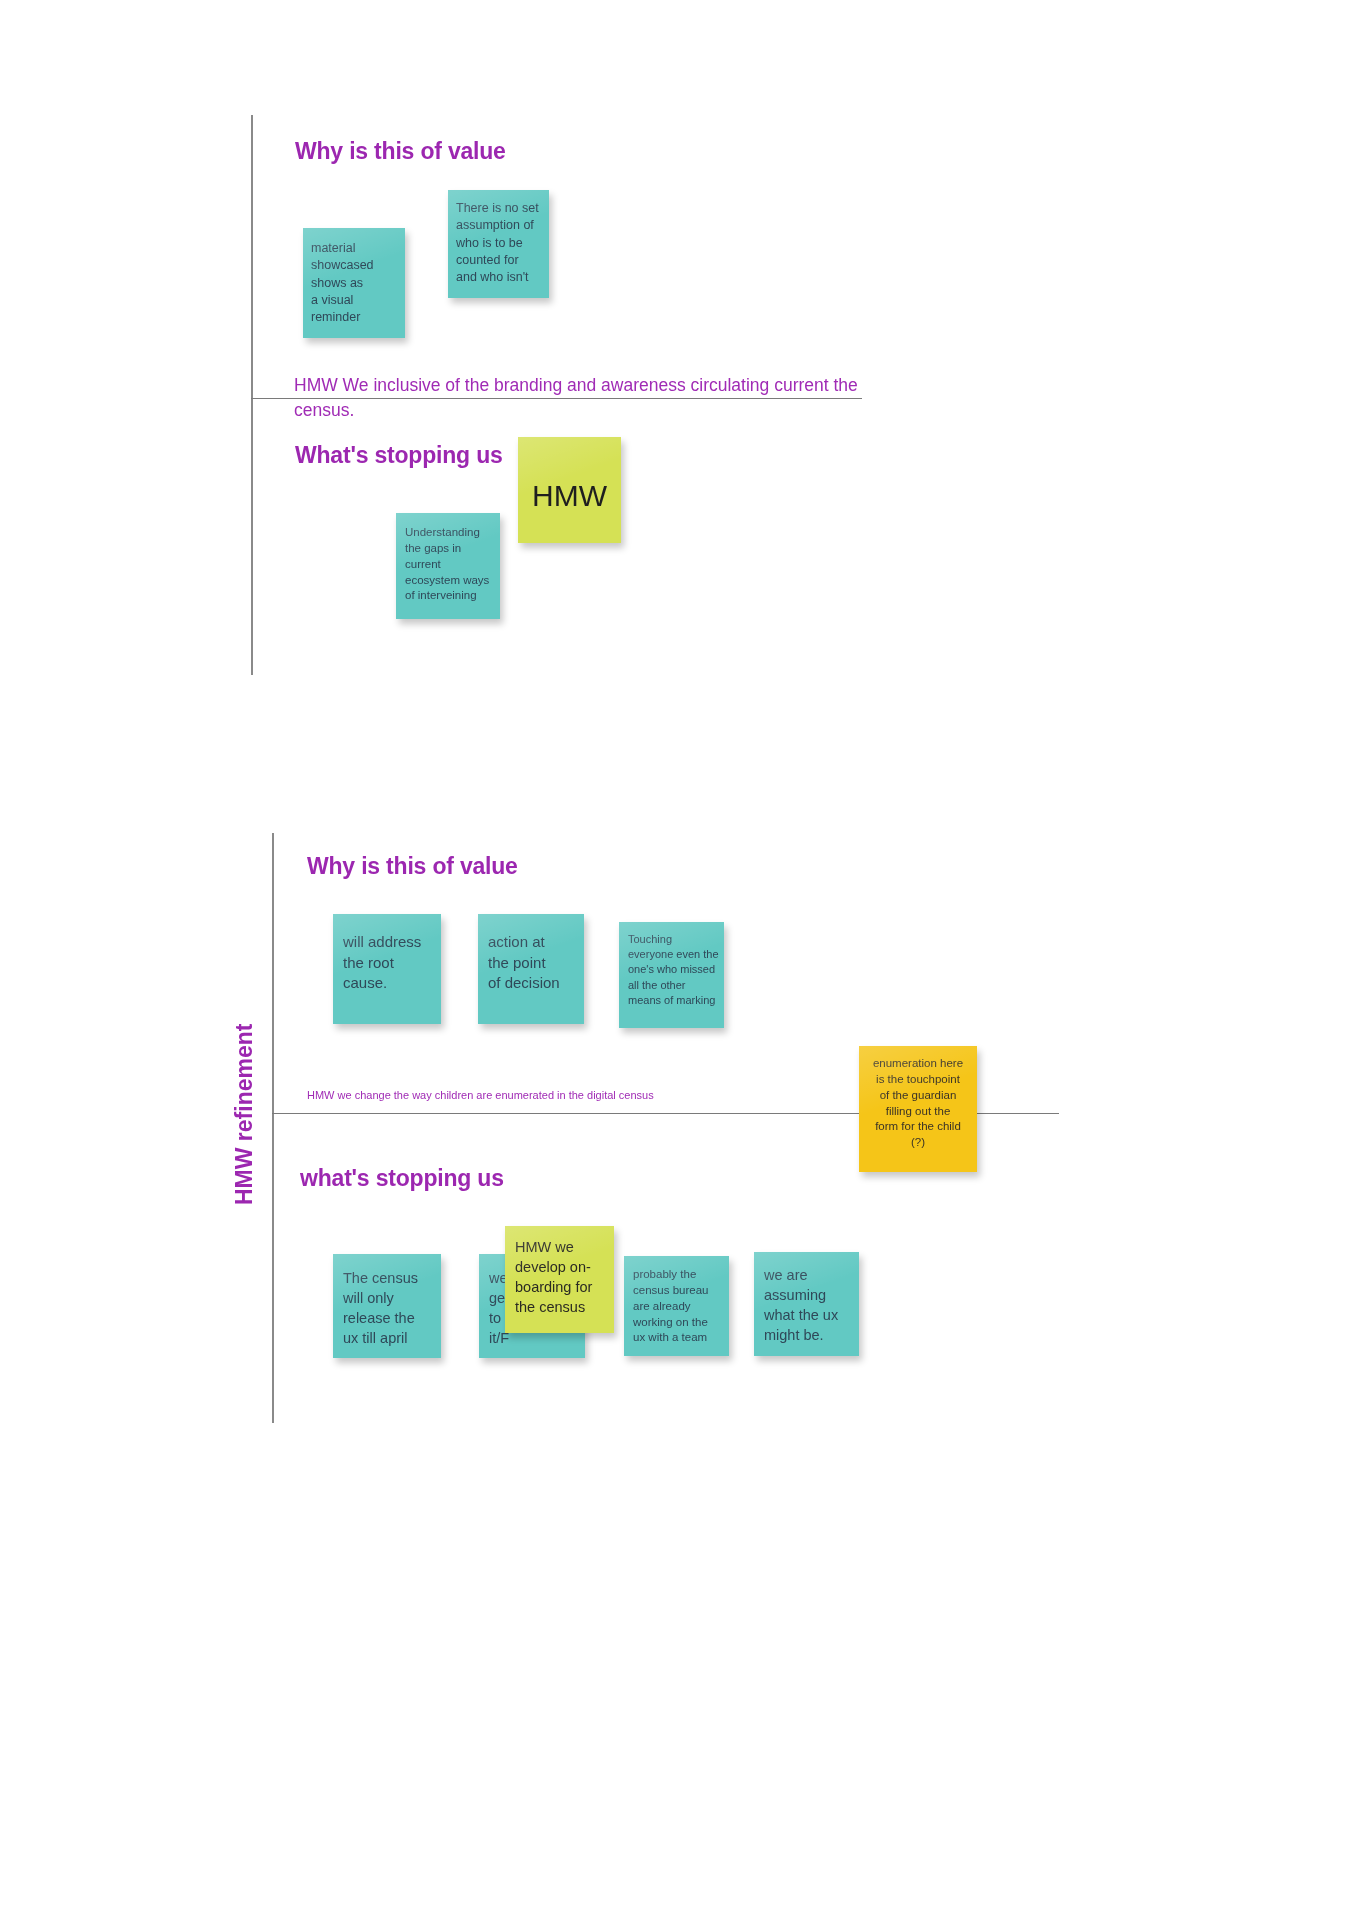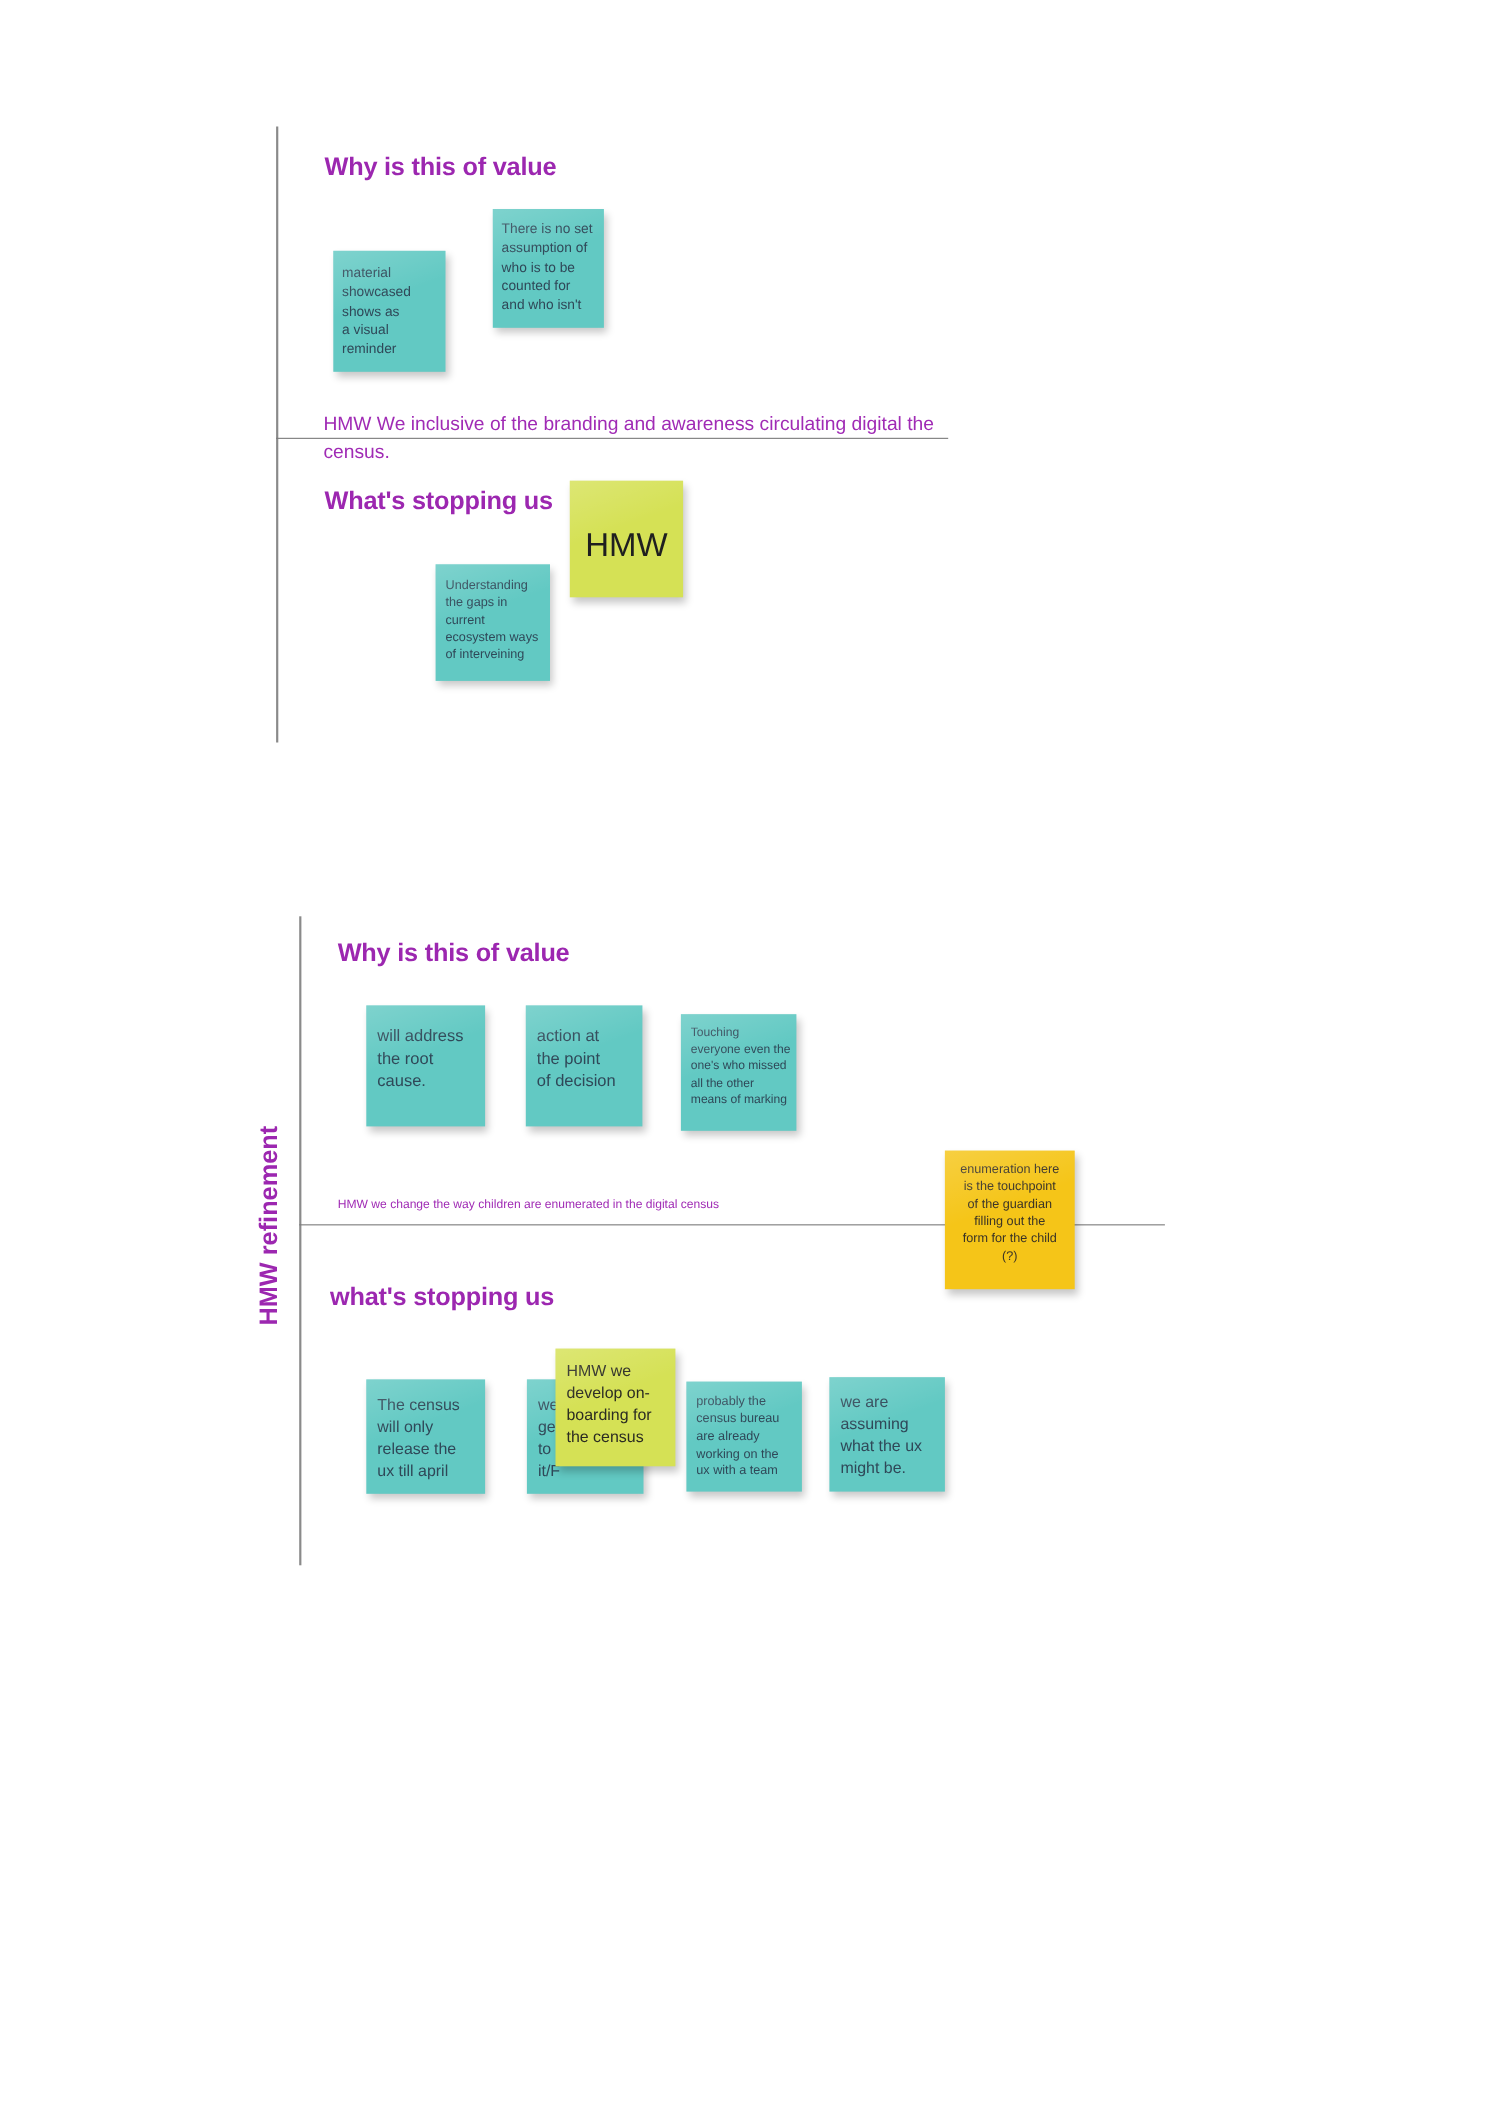--- a/index.html
+++ b/index.html
@@ -106,21 +106,21 @@
   </div>
 
   <div class="note teal" style="left:448px; top:190px; width:101px; height:108px; padding:10px 0 0 8px; font-size:12.5px;">
     <span class="txt">There is no set
 assumption of
 who is to be
 counted for
 and who isn't</span>
   </div>
 
-  <div class="hmw-statement" style="left:294px; top:373px; width:580px; font-size:17.5px;">HMW We inclusive of the branding and awareness circulating digital the census.</div>
+  <div class="hmw-statement" style="left:294px; top:373px; width:580px; font-size:17.5px;">HMW We inclusive of the branding and awareness circulating current the census.</div>
 
   <div class="quad-heading" style="left:295px; top:442px; font-size:23px;">What's stopping us</div>
 
   <div class="note teal" style="left:396px; top:513px; width:104px; height:106px; padding:12px 0 0 9px; font-size:11.5px;">
     <span class="txt">Understanding
 the gaps in
 current
 ecosystem ways
 of interveining</span>
   </div>

